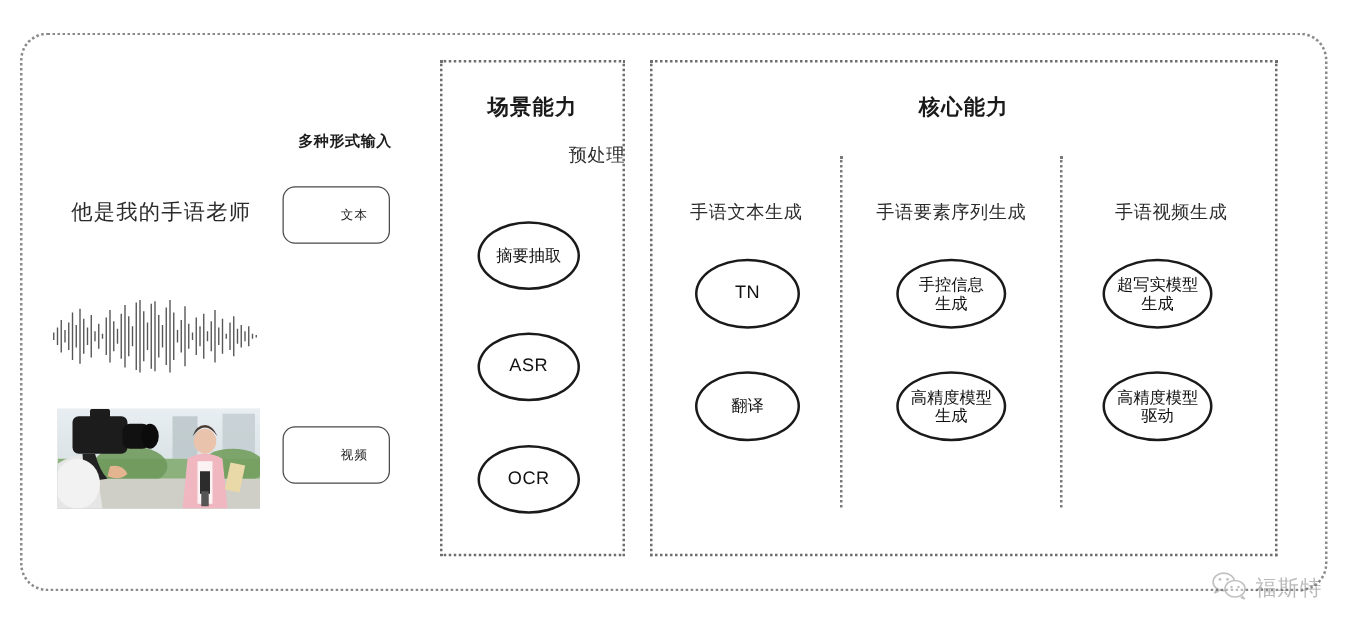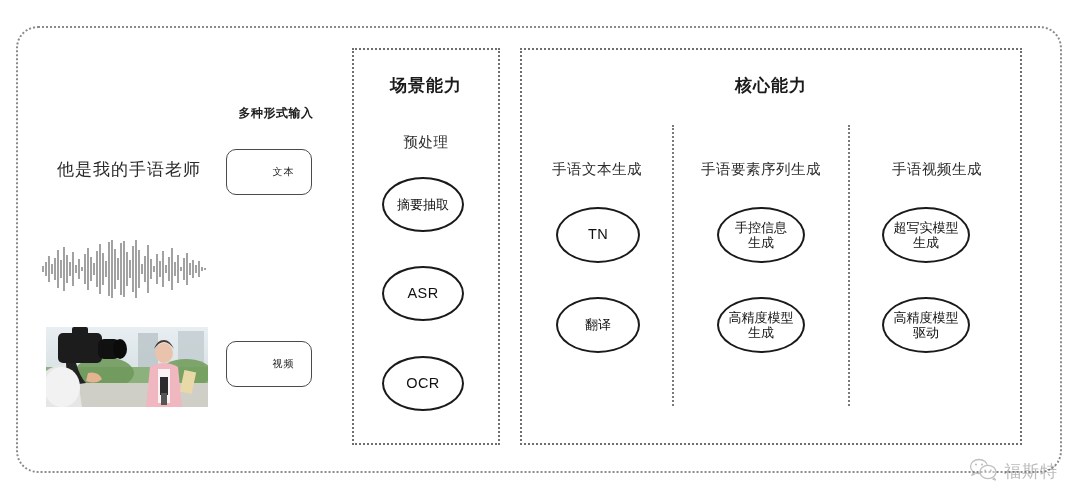--- a/index.html
+++ b/index.html
@@ -294,21 +294,21 @@
     </svg>
   </div>
 
   <div class="pill" id="pill-text">文本</div>
   <div class="pill" id="pill-video">视频</div>
 
   <div class="group-box" id="scene-box">
     <div class="group-title">场景能力</div>
   </div>
 
-  <div class="sub-title" style="left:352px; top:133px; width:148px;">预处理</div>
+  <div class="sub-title" style="left:352px; top:115px; width:148px;text-align:right;">预处理</div>
 
   <div class="ellipse" style="left:382px; top:177px; width:82px; height:55px;">摘要抽取</div>
   <div class="ellipse en" style="left:382px; top:266px; width:82px; height:55px;">ASR</div>
   <div class="ellipse en" style="left:382px; top:356px; width:82px; height:55px;">OCR</div>
 
   <div class="group-box" id="core-box">
     <div class="group-title">核心能力</div>
   </div>
 
   <div class="col-divider" id="divider-1"></div>

